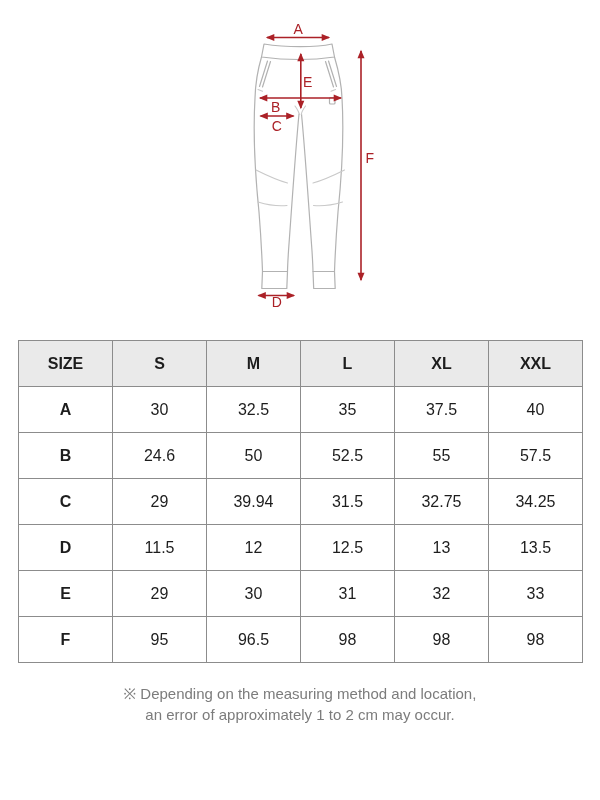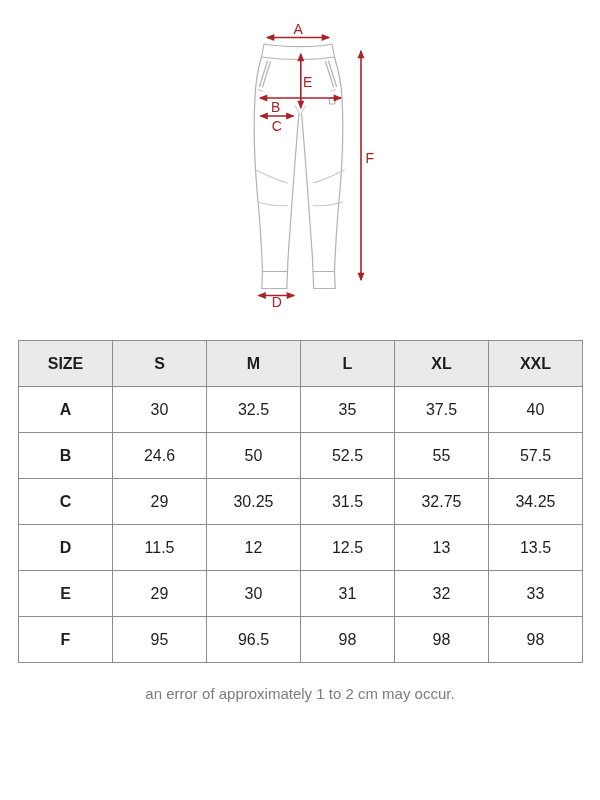--- a/index.html
+++ b/index.html
@@ -137,21 +137,21 @@
         <td class="row-label">B</td>
         <td class="val">24.6</td>
         <td class="val">50</td>
         <td class="val">52.5</td>
         <td class="val">55</td>
         <td class="val">57.5</td>
       </tr>
       <tr>
         <td class="row-label">C</td>
         <td class="val">29</td>
-        <td class="val">30.25</td>
+        <td class="val">39.94</td>
         <td class="val">31.5</td>
         <td class="val">32.75</td>
         <td class="val">34.25</td>
       </tr>
       <tr>
         <td class="row-label">D</td>
         <td class="val">11.5</td>
         <td class="val">12</td>
         <td class="val">12.5</td>
         <td class="val">13</td>
@@ -170,16 +170,17 @@
         <td class="val">95</td>
         <td class="val">96.5</td>
         <td class="val">98</td>
         <td class="val">98</td>
         <td class="val">98</td>
       </tr>
     </tbody>
   </table>
 
   <div class="note">
+    <div>※ Depending on the measuring method and location,</div>
     <div>an error of approximately 1 to 2 cm may occur.</div>
   </div>
 
 </div>
 
 </body></html>

